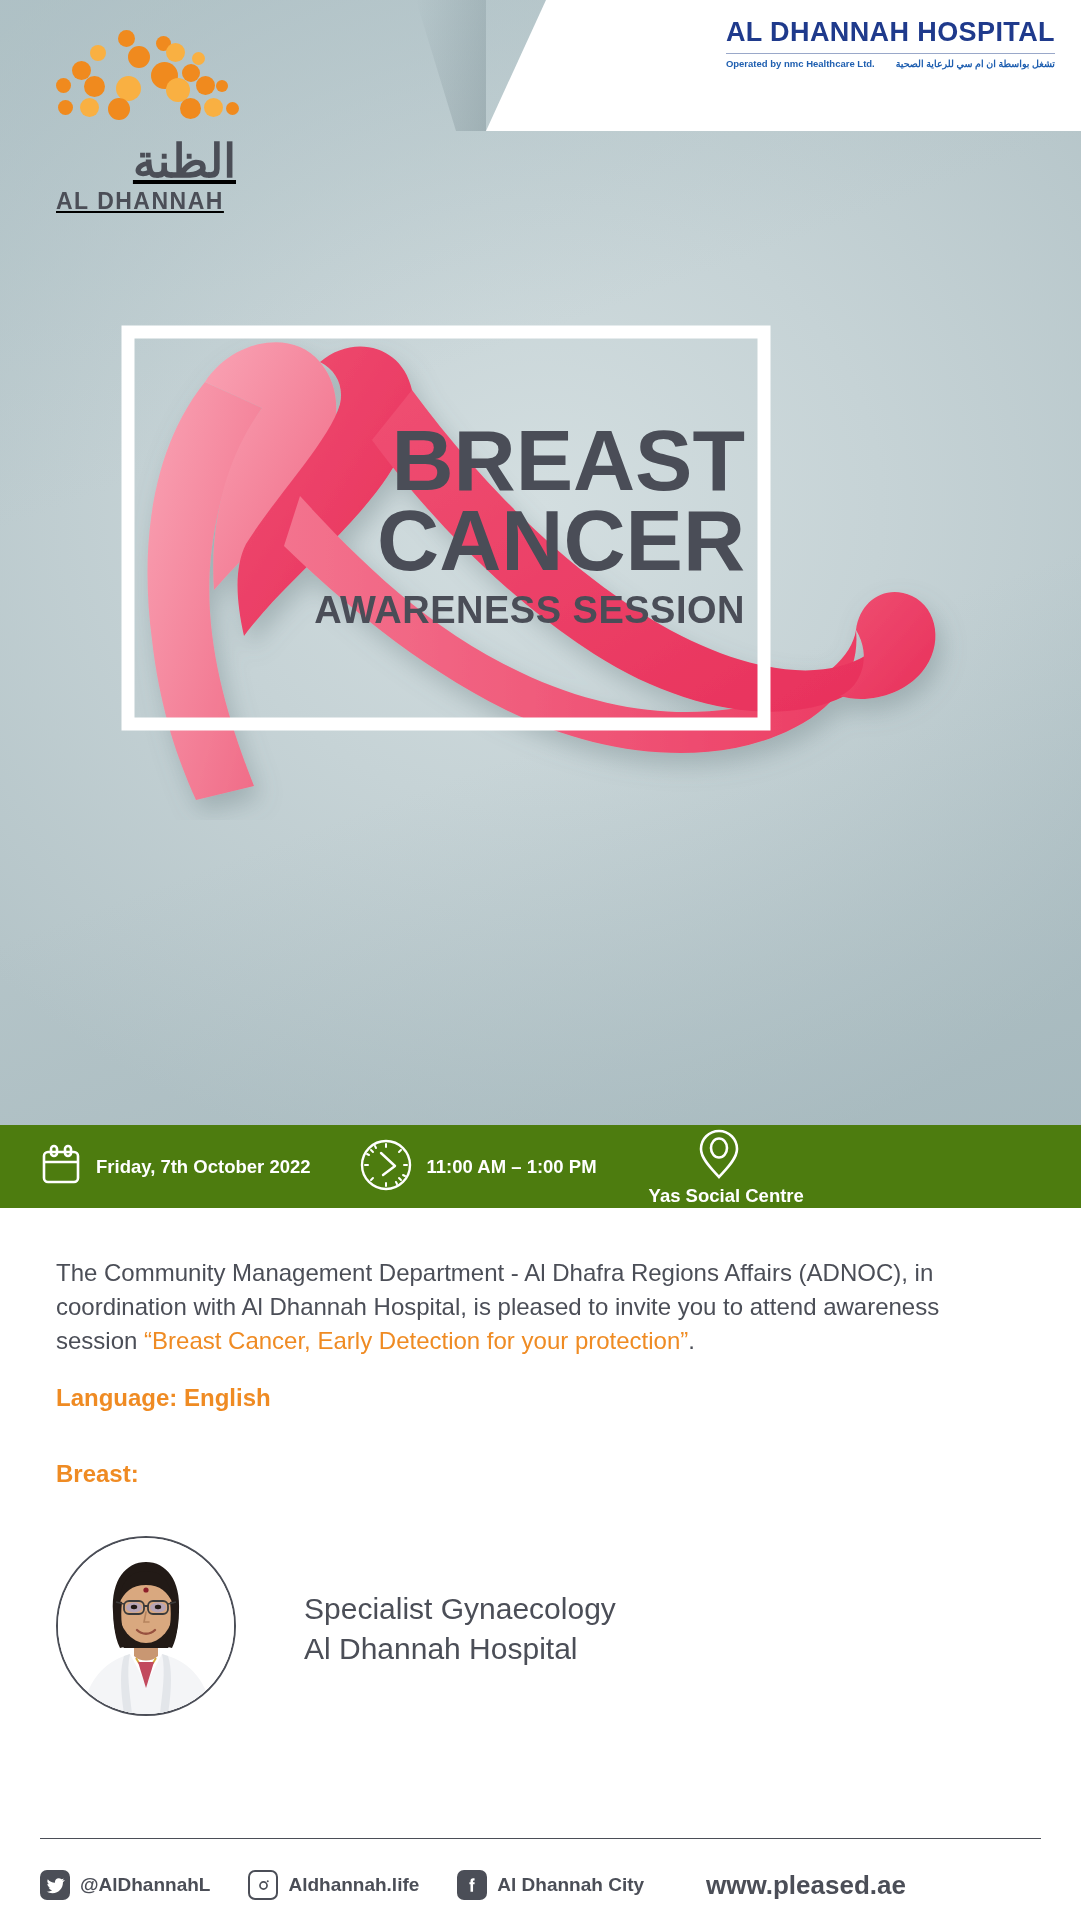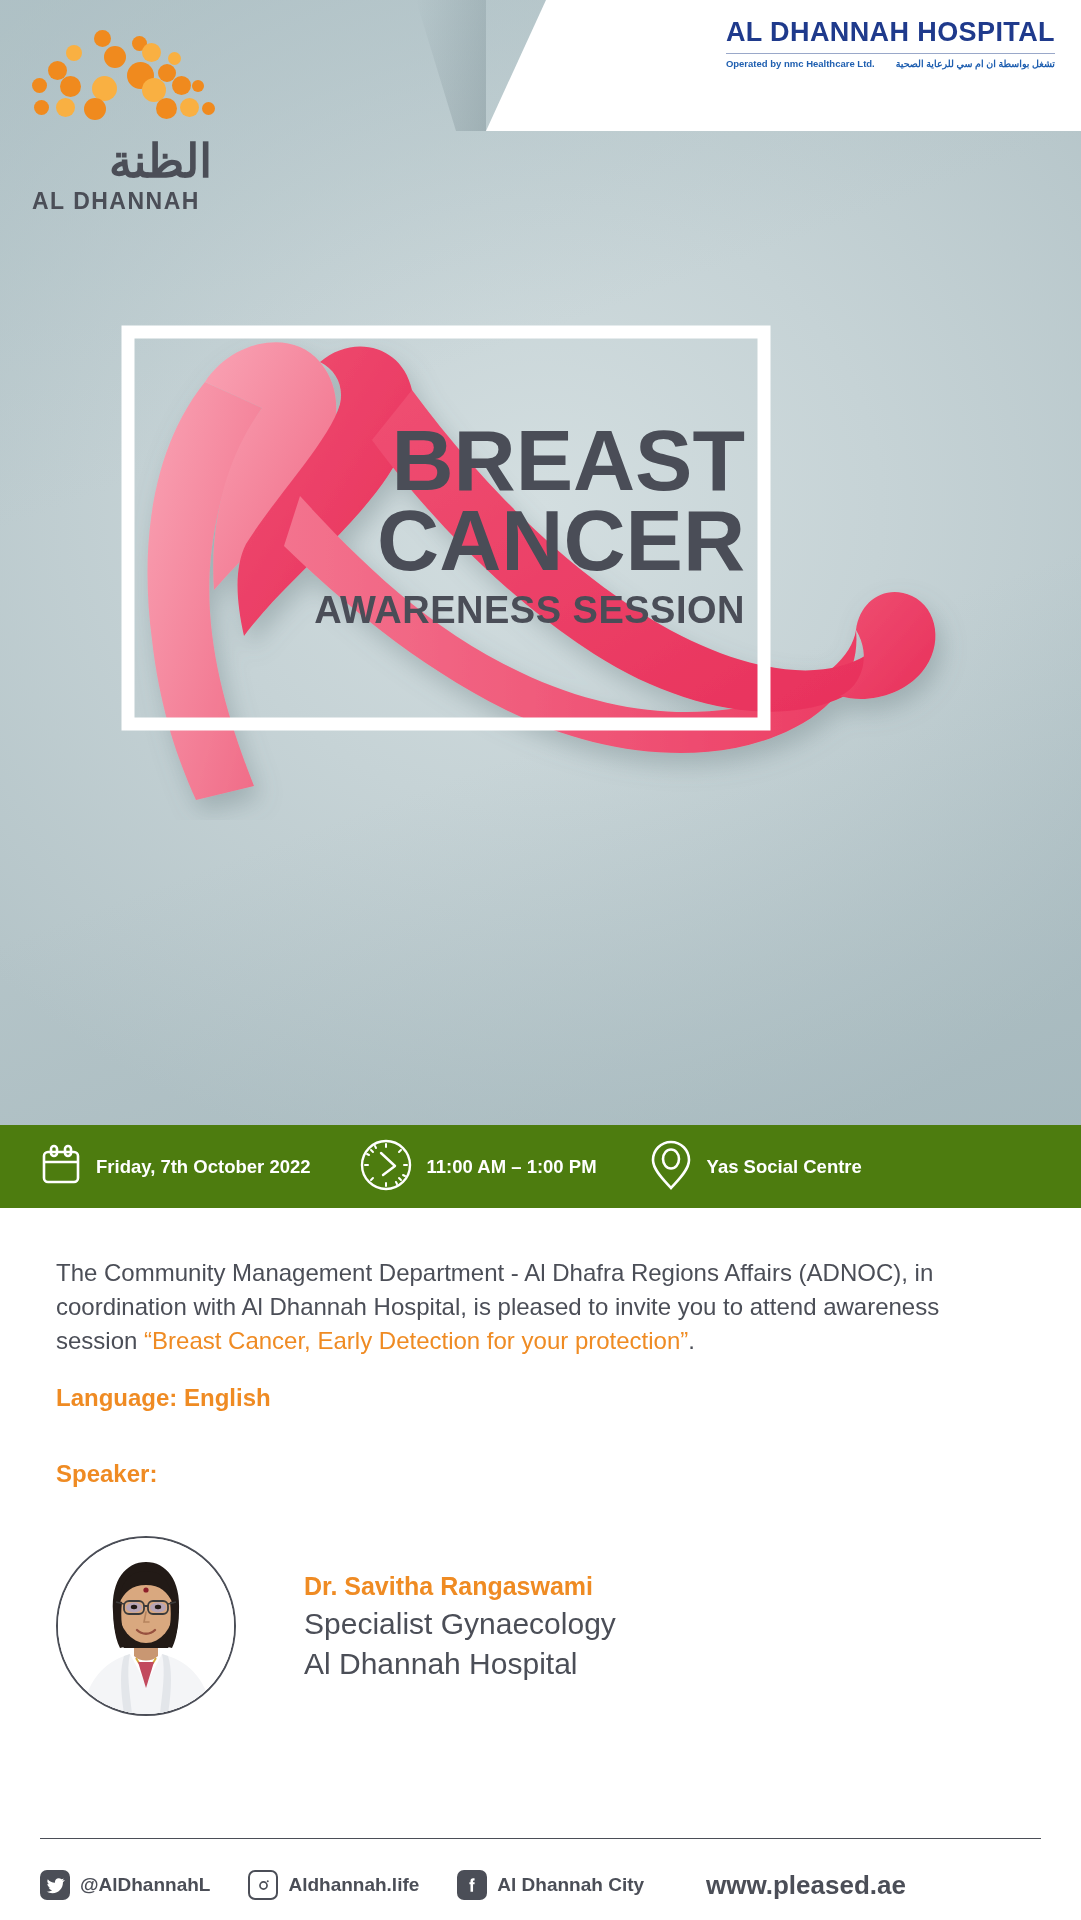--- a/index.html
+++ b/index.html
@@ -44,21 +44,21 @@
   }
   .hosp-en{
     font-size:27px; font-weight:bold; color:#1f3a8c; letter-spacing:.4px;
     line-height:1.1; margin-top:2px;
   }
   .hosp-rule{ height:1px; background:#9aa8c9; margin:5px 0 4px 0; width:100%; }
   .hosp-sub{ display:flex; justify-content:space-between; align-items:center; gap:10px; }
   .hosp-sub-l, .hosp-sub-r{ font-size:9.5px; font-weight:bold; color:#1f5fb0; white-space:nowrap; }
 
   
-  .ald{ position:absolute; left:32px; top:28px; width:180px; }
+  .ald{ position:absolute; left:56px; top:28px; width:180px;text-decoration:underline; }
   .ald-dots{ position:relative; width:170px; height:100px; }
   .ald-dots i{ position:absolute; border-radius:50%; display:block; }
   .ald-ar{
     margin-top:10px; font-size:46px; font-weight:bold; color:#4b4e57;
     direction:rtl; line-height:1; letter-spacing:0px;
   }
   .ald-en{
     font-size:23px; font-weight:bold; color:#4b4e57; letter-spacing:1.5px; margin-top:4px;
   }
 
@@ -236,38 +236,38 @@
               <line x1="37" y1="44" x2="38" y2="46"></line>
             <line x1="8" y1="16" x2="10" y2="17"></line>
               <line x1="44" y1="37" x2="46" y2="38"></line>
           </g>
           <path d="M22 15 L36 28 L24 37" fill="none" stroke="#fff" stroke-width="2.4" stroke-linejoin="round" stroke-linecap="round"></path>
         </svg>
       </span>
       <span class="txt">11:00 AM – 1:00 PM</span>
     </div>
 
-    <div class="info-item" style="margin-left:52px;">
+    <div class="info-item" style="margin-left:52px;flex-direction:column;">
       <span class="ic">
         <svg width="44" height="54" viewBox="0 0 44 54">
           <path d="M22 4 C12 4 4 12 4 22 C4 33 18 45 22 50 C26 45 40 33 40 22 C40 12 32 4 22 4 Z" fill="none" stroke="#fff" stroke-width="2.6"></path>
           <ellipse cx="22" cy="21" rx="8" ry="9.5" fill="none" stroke="#fff" stroke-width="2.6"></ellipse>
         </svg>
       </span>
       <span class="txt">Yas Social Centre</span>
     </div>
   </div>
 
   <div class="body">
 
     <p class="para"><span>The Community Management Department -  Al Dhafra Regions Affairs (ADNOC), in coordination with Al Dhannah Hospital, is pleased to invite you to attend awareness session </span><span class="hl">“Breast Cancer, Early Detection for your protection”</span><span>.</span></p>
 
     <div class="lang">Language: English</div>
 
-    <div class="spk">Speaker:</div>
+    <div class="spk">Breast:</div>
 
     <div class="speaker-row">
       <div class="portrait">
         <svg width="176" height="176" viewBox="0 0 176 176">
           <rect width="176" height="176" fill="#ffffff"></rect>
 
           <path d="M24 176 C30 136 52 122 72 116 L104 116 C126 122 148 136 154 176 Z" fill="#f4f5f7"></path>
           <path d="M72 116 L88 146 L104 116 L96 112 L80 112 Z" fill="#ffffff"></path>
           <path d="M72 116 C68 134 72 156 74 176 L66 176 C62 150 62 130 66 118 Z" fill="#e3e6ea"></path>
           <path d="M104 116 C108 134 104 156 102 176 L110 176 C114 150 114 130 110 118 Z" fill="#e3e6ea"></path>
@@ -303,21 +303,20 @@
           <path d="M88 74 L86 84 L91 84" fill="none" stroke="#b5835d" stroke-width="1.6" stroke-linecap="round"></path>
           <path d="M79 92 C84 97 92 97 97 92" fill="none" stroke="#97513f" stroke-width="2.4" stroke-linecap="round"></path>
 
           <path d="M78 120 C84 132 92 132 98 120" fill="none" stroke="#d6a93c" stroke-width="1.8"></path>
           <circle cx="88" cy="130" r="3" fill="#e0b240"></circle>
 
           <path d="M80 124 L88 150 L96 124 Z" fill="#c24a5e"></path>
         </svg>
       </div>
       <div class="sp-info">
-        <div class="sp-name">Dr. Savitha Rangaswami</div>
         <div class="sp-role">Specialist Gynaecology</div>
         <div class="sp-org">Al Dhannah Hospital</div>
       </div>
     </div>
   </div>
 
   <div class="foot-rule"></div>
   <div class="footer">
 
     <div class="fitem">

